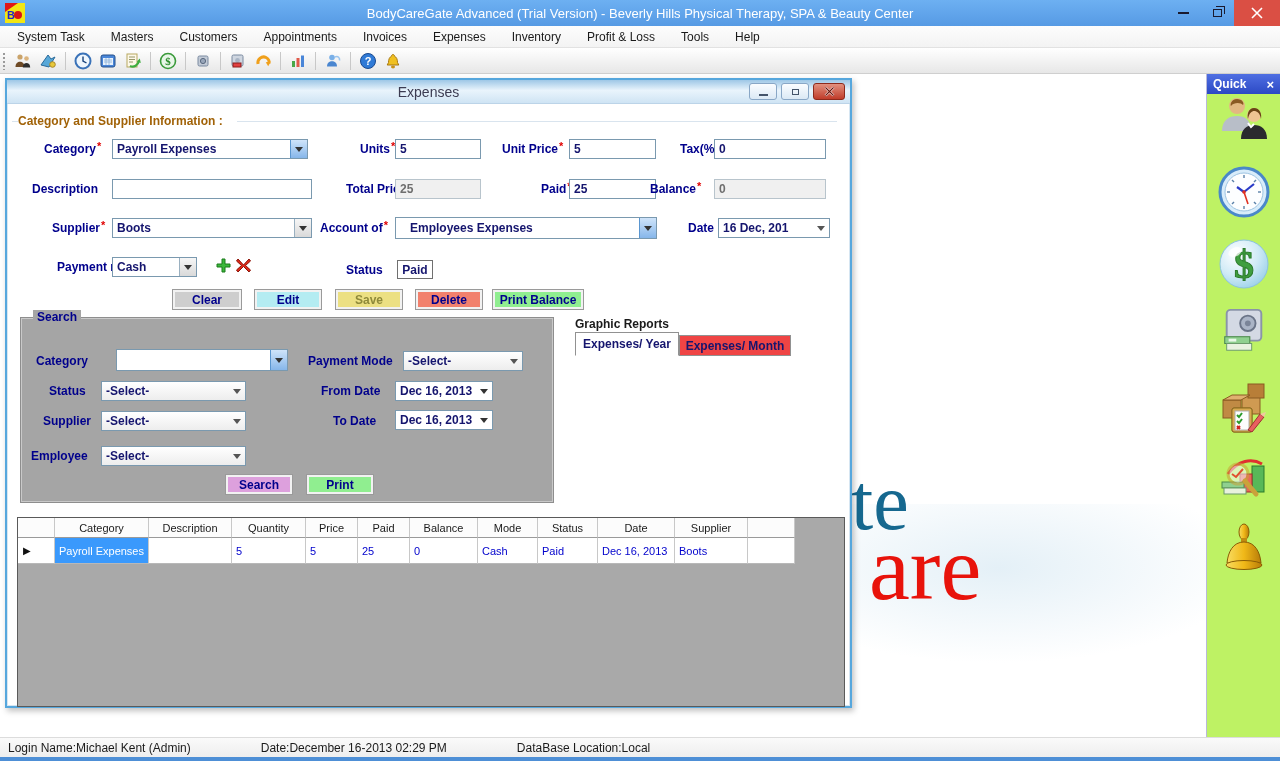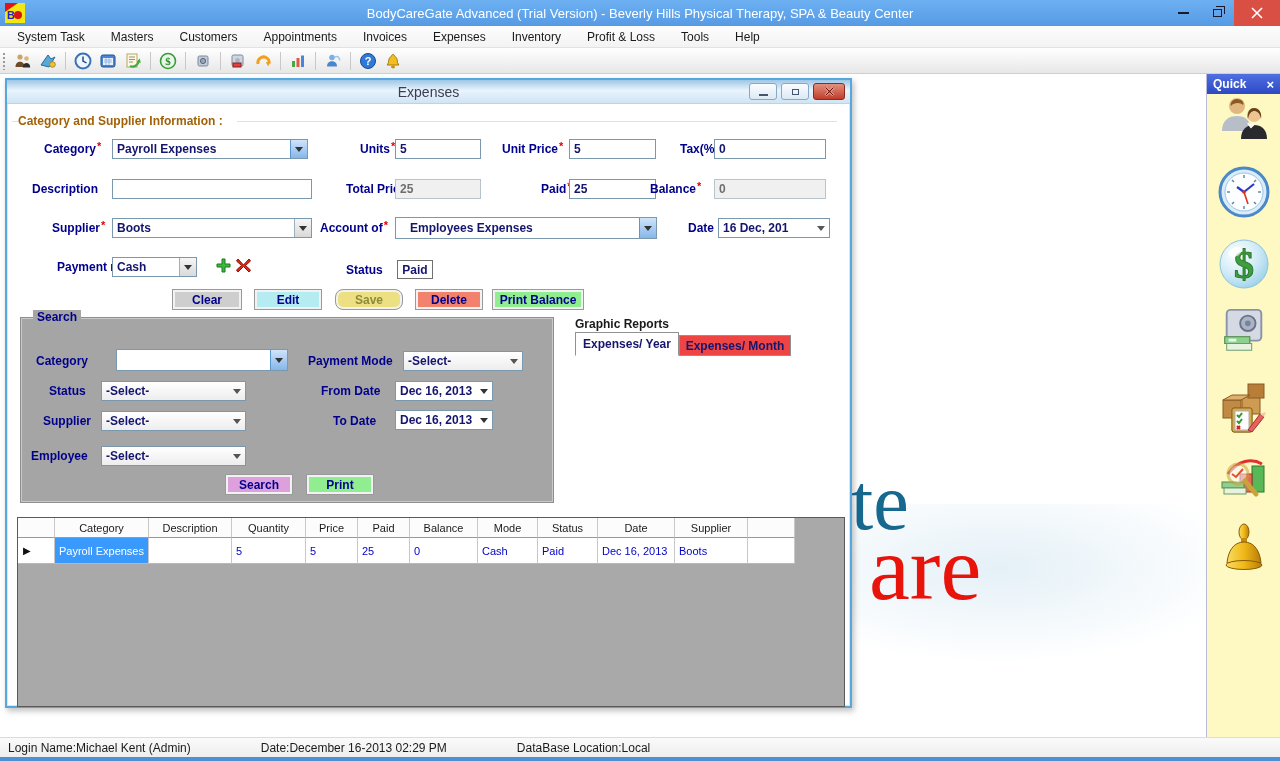--- a/index.html
+++ b/index.html
@@ -40,21 +40,21 @@
     background:radial-gradient(ellipse at 40% 40%, #e4f0f7 0%, rgba(255,255,255,0) 70%); }
   .wm-word { position:absolute; font-family:"Liberation Serif", serif; line-height:1; }
   .wm-top { left:851px; top:388px; font-size:80px; color:#16688f; }
   .wm-bottom { left:869px; top:448px; font-size:92px; color:#e8130b; }
 
   .activate { position:absolute; left:908px; top:668px; color:#bcbcbc; }
   .activate .l1 { position:absolute; left:64px; top:4px; font-size:25px; color:#b4b4b4; white-space:nowrap; }
 
   
   .quick { position:absolute; left:1206px; top:74px; width:74px; height:663px;
-    background:#fef9c3; border-left:1px solid #b9b9d9;text-align:right; }
+    background:#bef264; border-left:1px solid #b9b9d9;text-align:right; }
   .quick-header { height:20px; background:linear-gradient(#4f6fe2,#2c49c4);
     display:flex; align-items:center; justify-content:space-between; padding:0 6px; }
   .quick-title { color:#fff; font-weight:bold; font-size:12px; }
   .quick-close { color:#fff; font-size:13px; font-weight:bold; cursor:default; }
   .q-icon { position:absolute; left:11px; width:52px; height:58px; }
 
   
   .dialog { position:absolute; left:5px; top:78px; width:847px; height:630px;
     background:#fff; border:2px solid #56a7dd; box-shadow:0 0 0 1px #d6e6f2 inset, 2px 3px 6px rgba(0,0,0,.25); }
   .dlg-titlebar { position:absolute; left:0; top:0; width:100%; height:24px;
@@ -484,21 +484,21 @@
     </svg>
     <svg class="pm-icon" style="left:228px; top:177px;" viewBox="0 0 17 17">
       <path d="M3 2 L8.5 8 L14 2 L15.5 4 L10.5 8.5 L15.5 13 L14 15 L8.5 9.5 L3 15 L1.5 13 L6.5 8.5 L1.5 4 Z" fill="#e02818" stroke="#8a1408"></path>
     </svg>
 
     <span class="lbl" style="left:339px; top:183px;">Status</span>
     <div class="statusbox" style="left:390px; top:180px; width:36px; height:19px;">Paid</div>
 
     <div class="vbtn clear" style="left:165px; top:209px; width:70px;">Clear</div>
     <div class="vbtn edit" style="left:247px; top:209px; width:68px;">Edit</div>
-    <div class="vbtn save" style="left:328px; top:209px; width:68px;border-radius:8px;">Save</div>
+    <div class="vbtn save" style="left:328px; top:209px; width:68px;">Save</div>
     <div class="vbtn delete" style="left:408px; top:209px; width:68px;">Delete</div>
     <div class="vbtn printbal" style="left:485px; top:209px; width:92px;">Print Balance</div>
 
     <div class="search-panel">
       <span class="sp-title">Search</span>
 
       <span class="lbl" style="left:15px; top:36px;">Category</span>
       <div class="combo" style="left:95px; top:31px; width:172px; height:22px;">
         <span class="val"></span>
           <span class="btn hl">

